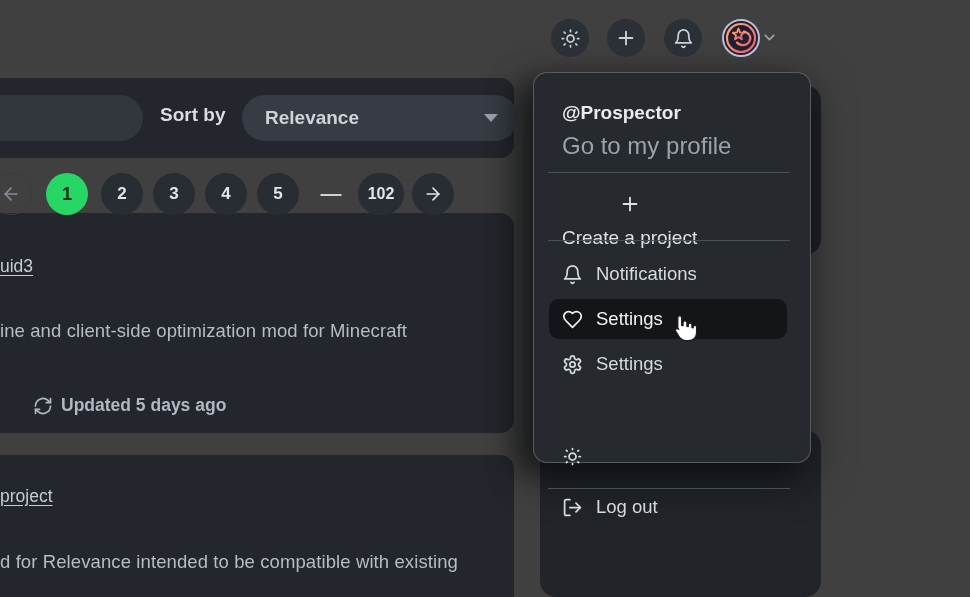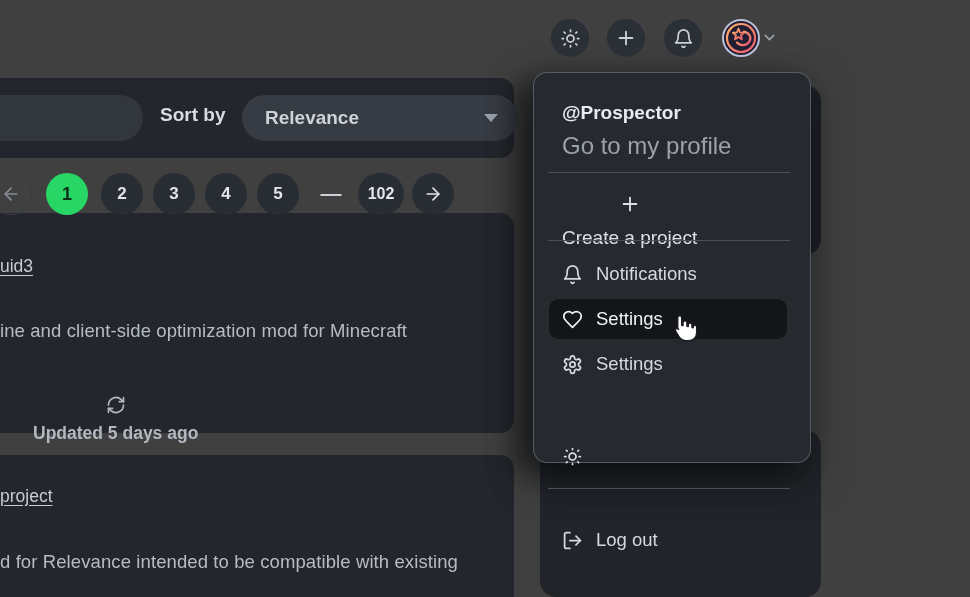--- a/index.html
+++ b/index.html
@@ -34,21 +34,21 @@
   .page-current { background:#27d665; color:#0c2e19; font-size:18px; }
   .page-gap { position:absolute; left:312px; top:173px; width:38px; height:42px; line-height:40px;
     text-align:center; color:#ccd1d8; font-size:21px; font-weight:700; }
   .page-last { border-radius:21px; width:46px; left:358px; font-size:16px; }
 
   
   .author-link { position:absolute; font-size:17.5px; font-weight:500; color:#c7ccd4;
     text-decoration:underline; text-underline-offset:3px; cursor:pointer; }
   .result-desc { position:absolute; font-size:18.5px; color:#b6bcc5; letter-spacing:.1px; }
   .updated-row { position:absolute; left:33px; top:395px; display:flex; align-items:center; gap:8px;
-    color:#b2b8c1; font-size:17.5px; font-weight:600;flex-direction:column; }
+    color:#b2b8c1; font-size:17.5px; font-weight:600; }
   .updated-row svg { color:#b2b8c1; }
 
   
   .tb-btn { position:absolute; top:19px; width:38px; height:38px; border-radius:50%; background:#2b2f36;
     display:flex; align-items:center; justify-content:center; color:#ccd1d8; cursor:pointer; z-index:6; }
   .tb-sun { left:551px; } .tb-plus { left:607px; } .tb-bell { left:664px; }
   .avatar-btn { position:absolute; left:722px; top:19px; width:38px; height:38px; cursor:pointer; z-index:6; }
   .tb-chevron { position:absolute; left:761px; top:29px; color:#9aa1ab; cursor:pointer; z-index:6; }
 
   
@@ -60,21 +60,21 @@
   .dd-divider { position:absolute; left:14px; width:242px; height:1px; background:#4a4f58; }
   .dd-div1 { top:99px; } .dd-div2 { top:167px; } .dd-div3 { top:415px; }
   .dd-create { position:absolute; left:28px; top:120px; display:flex; align-items:center; gap:12px;
     color:#dde1e7; font-size:19px; font-weight:500; cursor:pointer;flex-direction:column; }
   .dd-item { position:absolute; left:15px; width:238px; height:40px; border-radius:10px;
     display:flex; align-items:center; gap:13px; padding-left:13px; color:#d5d9e0;
     font-size:18.5px; font-weight:500; cursor:pointer; }
   .dd-item svg { flex:0 0 auto; }
   .dd-item.hl { background:#131518; color:#f0f2f5; }
   .it-0 { top:181px; } .it-1 { top:226px; } .it-2 { top:271px; } .it-3 { top:317px; } .it-4 { top:363px; }
-  .dd-logout { top:447px; }
+  .dd-logout { top:414px; }
 
   .cursor { position:absolute; left:667px; top:313px; z-index:10; pointer-events:none; }
 </style>
 </head>
 <body>
 
 <div id="stage">
 
   <div class="card controls-card"></div>
   <div class="ghost ghost-a"></div>

